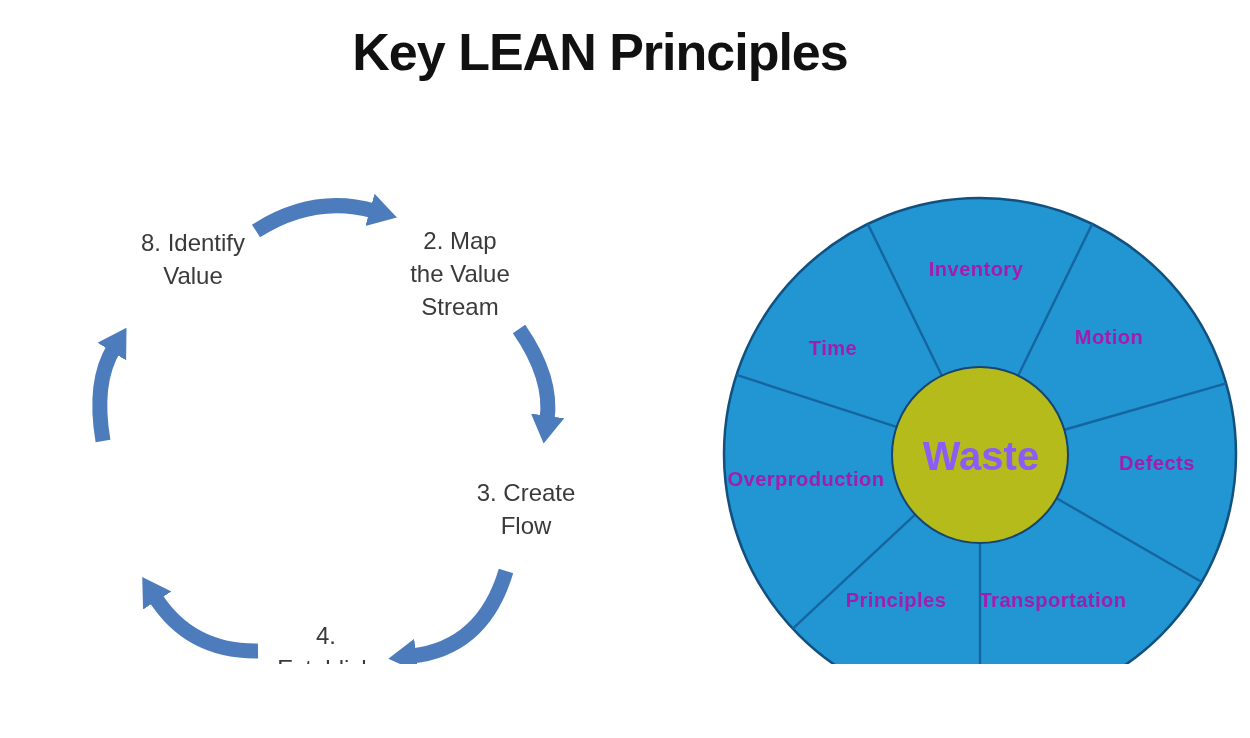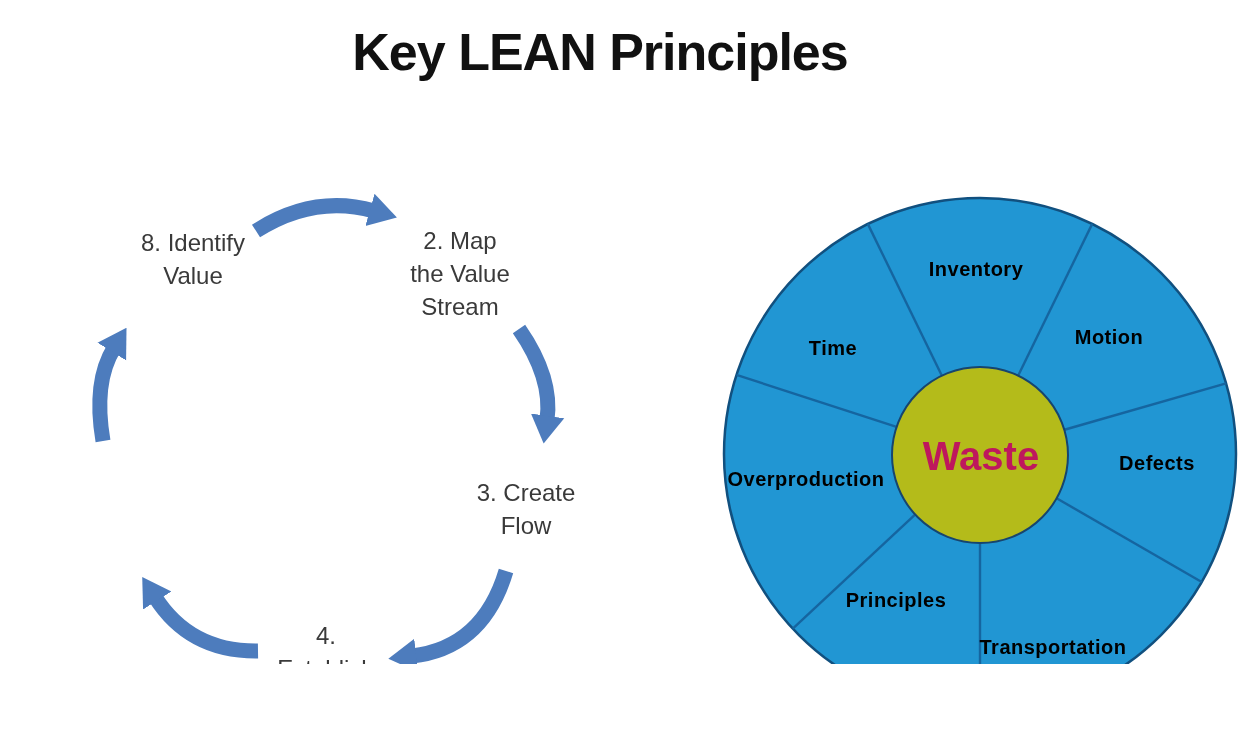--- a/index.html
+++ b/index.html
@@ -18,26 +18,26 @@
   .spoke{stroke:#1565a0;stroke-width:2.4;}
   .wheel-outer{stroke:#11507f;stroke-width:2.5;}
   .wheel-center{stroke:#17456e;stroke-width:2;}
   .cycle-step{
     position:absolute;transform:translate(-50%,-50%);
     font-size:24px;line-height:33px;color:#3a3a3a;text-align:center;
     white-space:pre-line;
   }
   .seg-label{
     position:absolute;transform:translate(-50%,-50%);
-    font-size:20px;font-weight:bold;color:#000000;letter-spacing:0.5px;
+    font-size:20px;font-weight:bold;color:#a21caf;letter-spacing:0.5px;
     white-space:nowrap;
   }
   .waste-label{
     position:absolute;transform:translate(-50%,-50%);
-    font-size:40px;font-weight:bold;color:#be185d;white-space:nowrap;text-align:right;
+    font-size:40px;font-weight:bold;color:#8b5cf6;white-space:nowrap;text-align:right;
   }
 </style>
 </head>
 <body>
 
 <div class="slide">
 
   <h1 class="slide-title">Key LEAN Principles</h1>
 
   <svg class="diagram-svg" viewBox="0 0 1250 738">
@@ -75,20 +75,20 @@
 Stream</div>
   <div class="cycle-step" style="left:526px;top:509px;text-align:center;">3. Create
 Flow</div>
   <div class="cycle-step" style="left:326px;top:668px;">4.
 Establish
 Pull</div>
 
   <span class="seg-label" style="left:976px;top:269px;">Inventory</span>
   <span class="seg-label" style="left:1109px;top:337px;">Motion</span>
   <span class="seg-label" style="left:1157px;top:463px;">Defects</span>
-  <span class="seg-label" style="left:1053px;top:600px;margin-top:47px;">Transportation</span>
+  <span class="seg-label" style="left:1053px;top:600px;">Transportation</span>
   <span class="seg-label" style="left:896px;top:600px;">Principles</span>
   <span class="seg-label" style="left:806px;top:479px;">Overproduction</span>
   <span class="seg-label" style="left:833px;top:348px;">Time</span>
 
   <span class="waste-label" style="left:981px;top:456px;">Waste</span>
 
 </div>
 
 </body></html>

